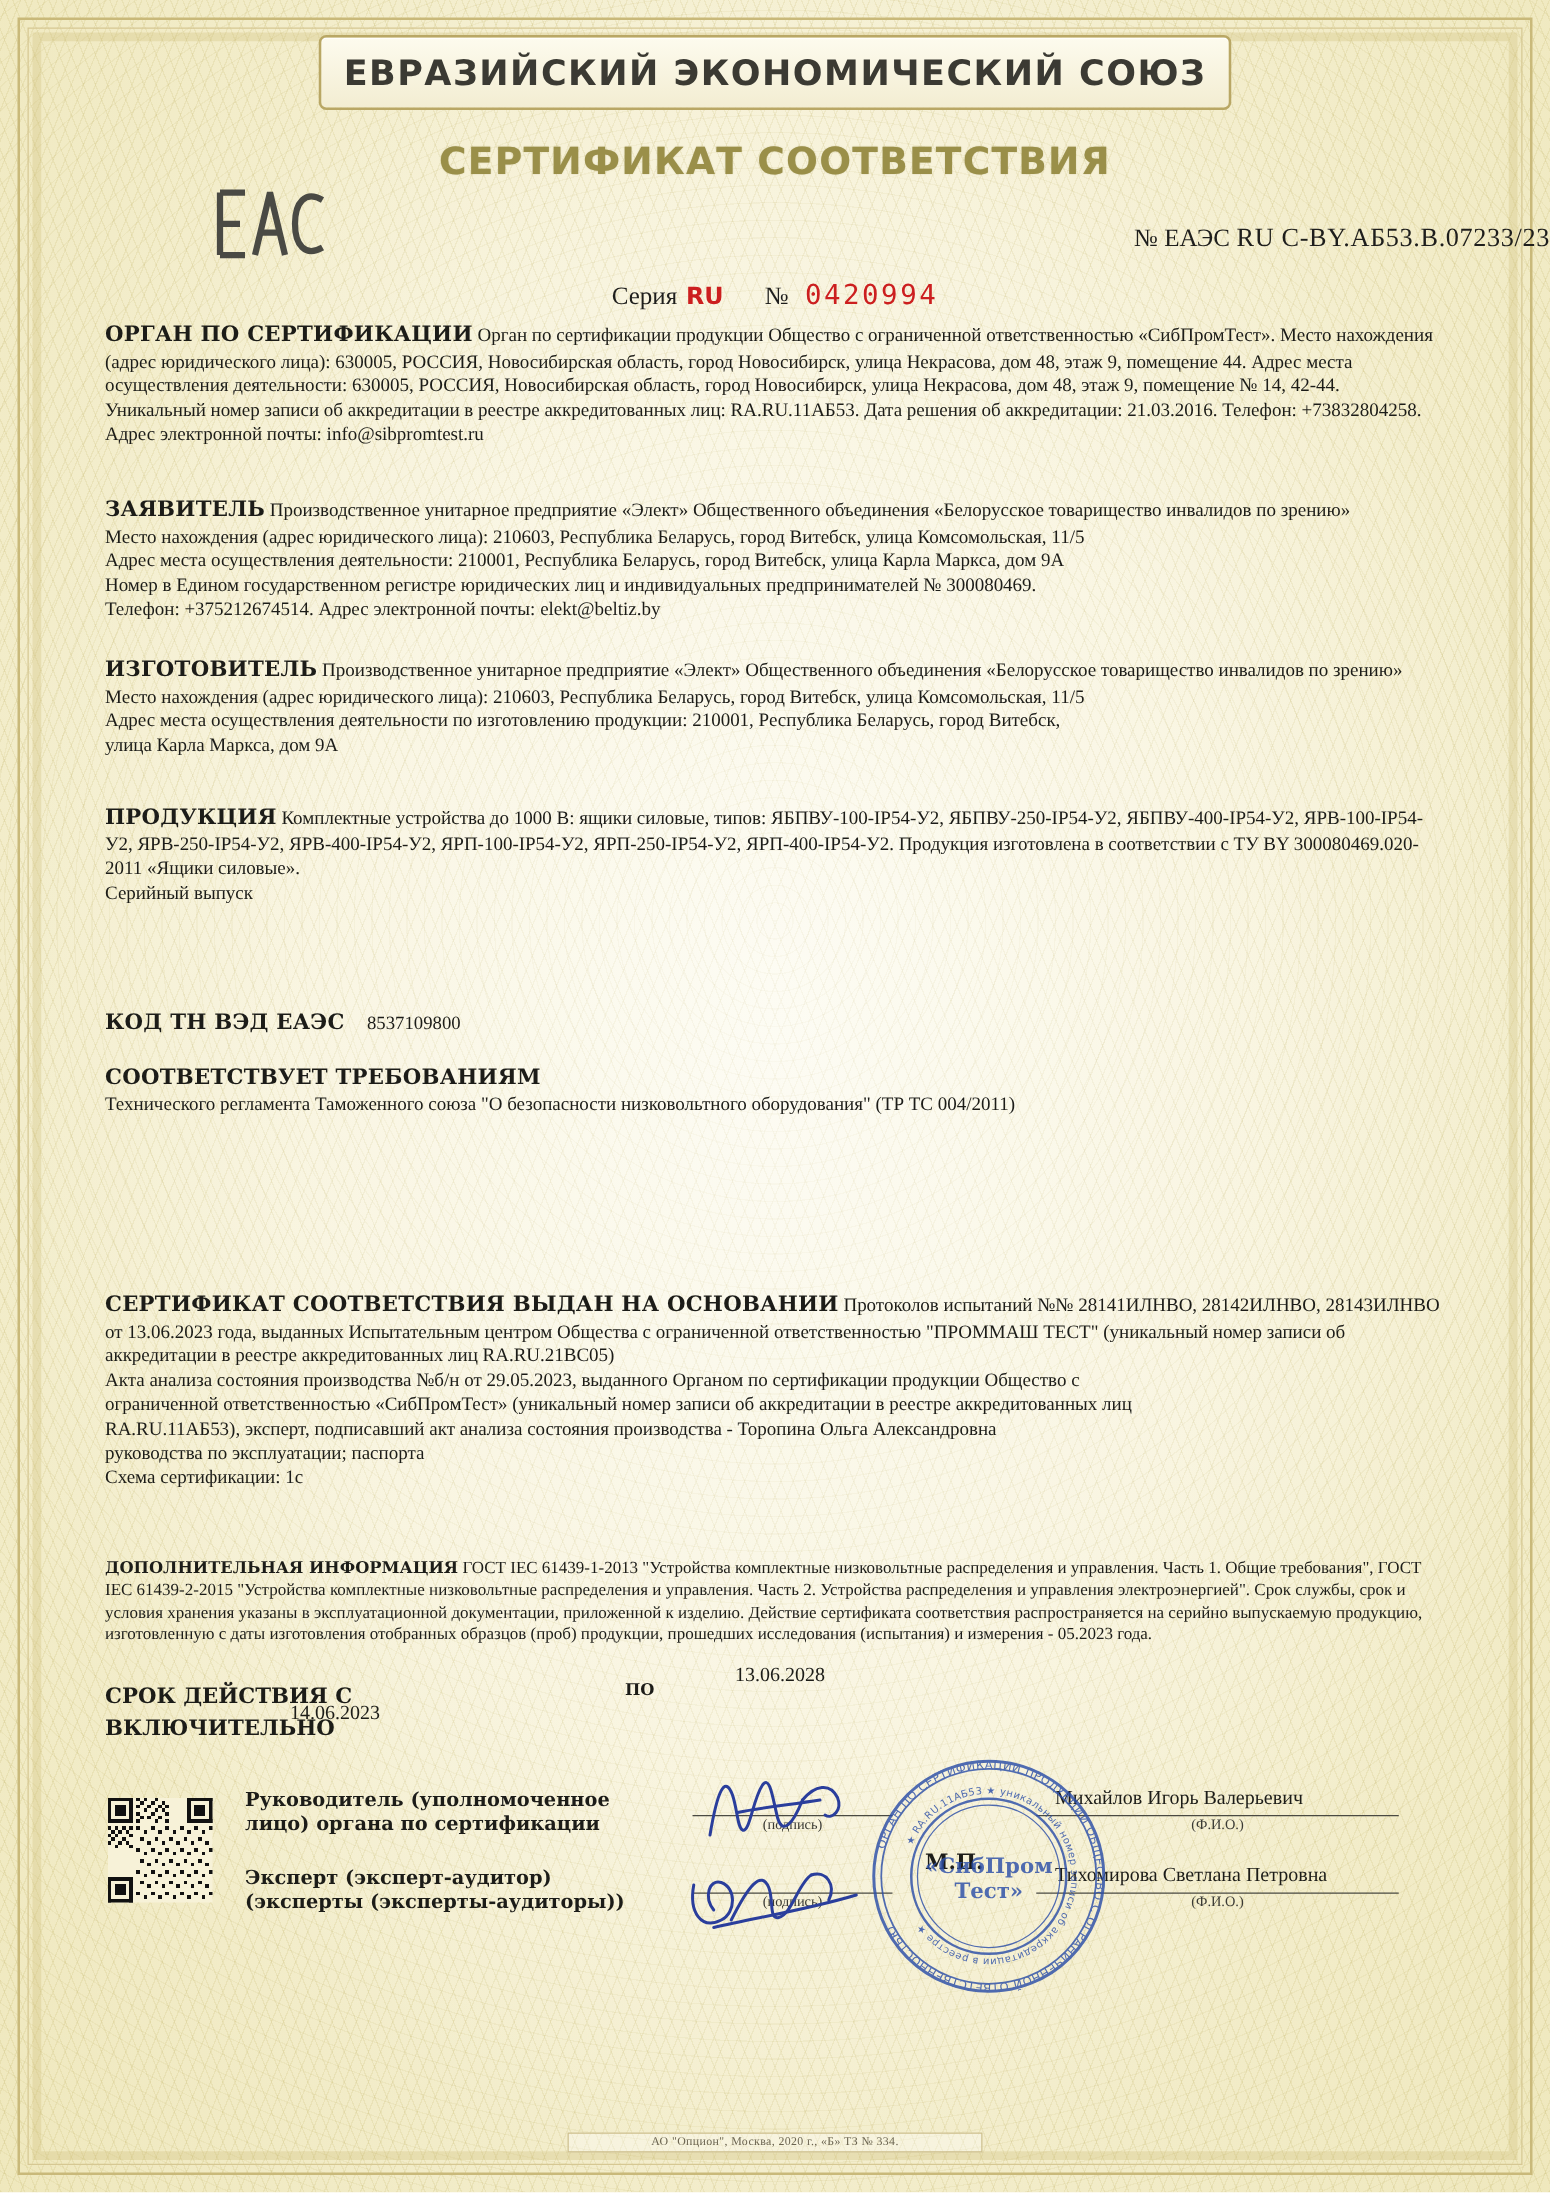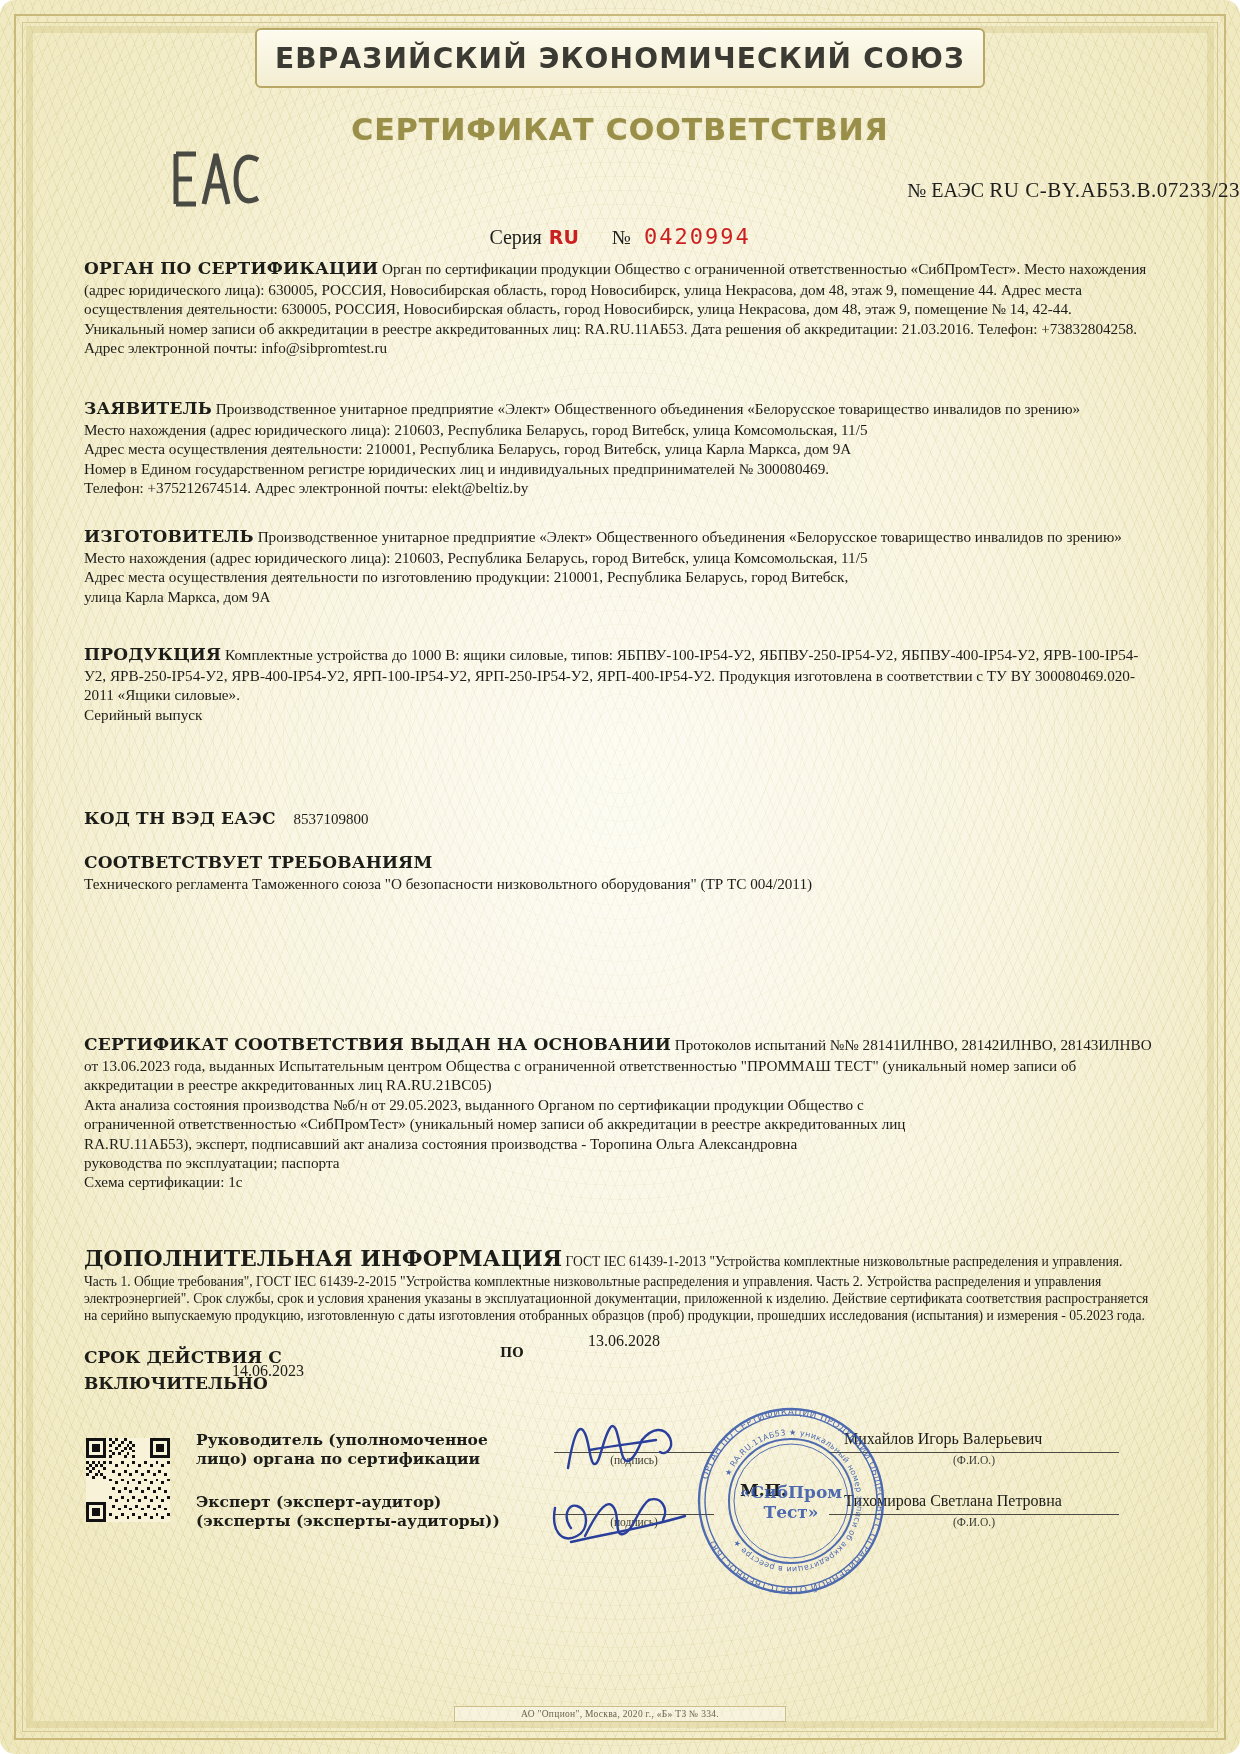--- a/index.html
+++ b/index.html
@@ -11,21 +11,20 @@
     font-family: "Liberation Serif", serif;
   }
   .page {
     position: relative;
     width: 1240px;
     height: 1754px;
     box-sizing: border-box;
     background:
       radial-gradient(ellipse at 50% 45%, #fbf8e6 0%, #f7f2d8 45%, #f2ecc8 75%, #efe8bd 100%);
     overflow: hidden;
-    border-radius: 15px;
   }
   
   .guilloche {
     position: absolute;
     inset: 0;
     background-image:
       repeating-linear-gradient(68deg, rgba(190,175,95,0.16) 0 1px, rgba(255,255,255,0) 1px 9px),
       repeating-linear-gradient(-68deg, rgba(190,175,95,0.16) 0 1px, rgba(255,255,255,0) 1px 9px),
       repeating-radial-gradient(circle at 50% 42%, rgba(185,170,90,0.10) 0 1px, rgba(255,255,255,0) 1px 14px);
     pointer-events: none;
@@ -155,21 +154,21 @@
   }
   .hdr {
     font-family: "DejaVu Serif", serif;
     font-weight: bold;
     font-size: 17px;
     letter-spacing: 0.2px;
   }
   .hdr-sm {
     font-family: "DejaVu Serif", serif;
     font-weight: bold;
-    font-size: 22px;
+    font-size: 13px;
   }
   .ind { display: block; }
 
   .b-org   { top: 258px; }
   .b-app   { top: 398px; }
   .b-man   { top: 526px; }
   .b-prod  { top: 644px; }
   .b-code  { top: 808px; }
   .b-conf  { top: 852px; }
   .b-basis { top: 1034px; }

